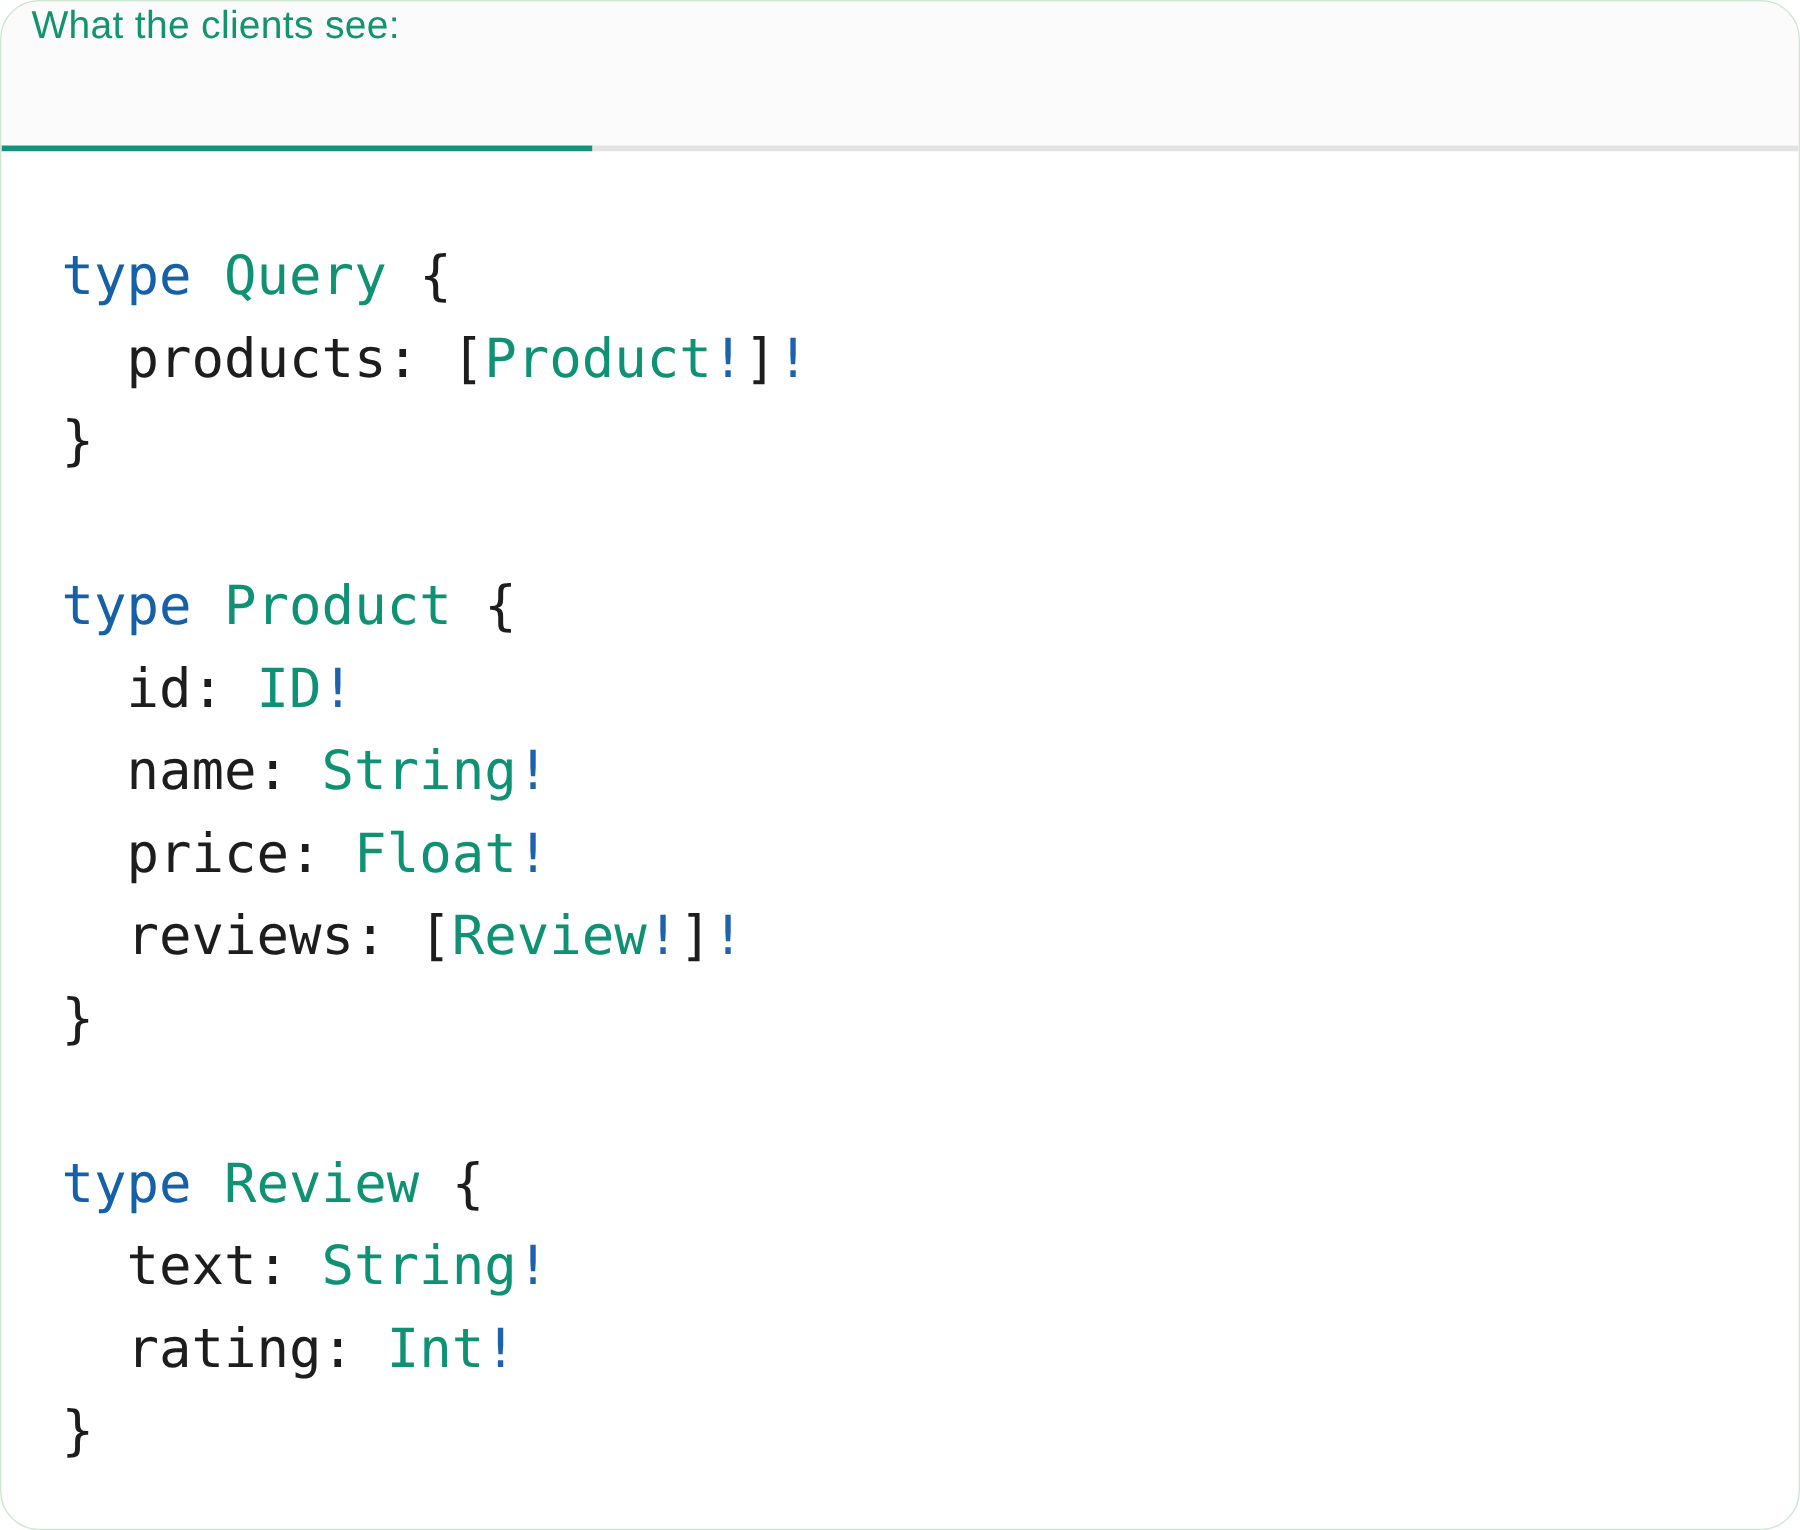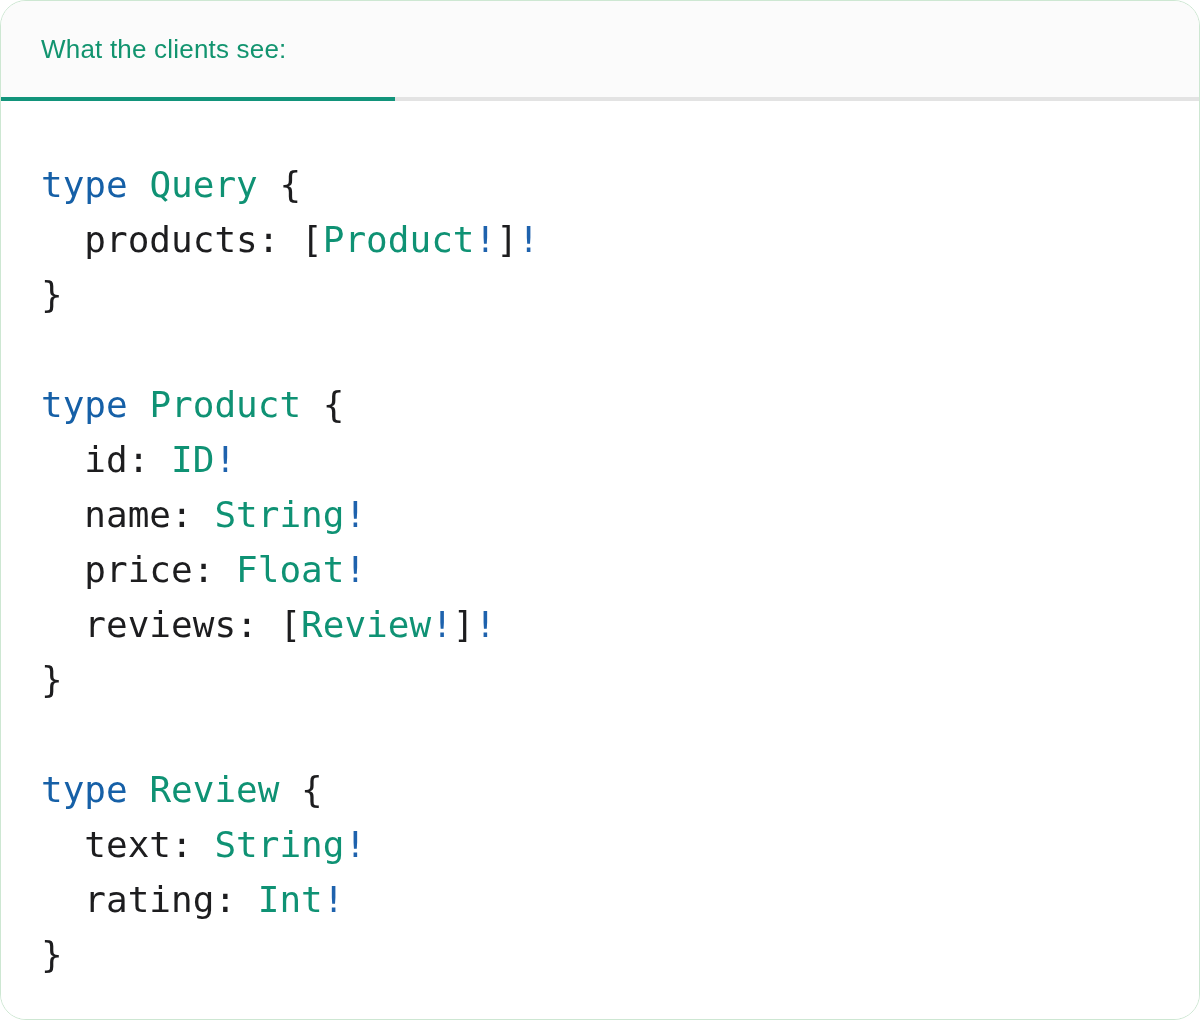--- a/index.html
+++ b/index.html
@@ -14,22 +14,22 @@
     border-radius: 26px;
     background: var(--c-background, #ffffff);
     overflow: hidden;
     display: flex;
     flex-direction: column;
   }
   .tab-bar {
     height: 96px;
     background: var(--c-header_bg, #fbfbfb);
     display: flex;
-    align-items: center;
-    padding-left: 40px;
+    align-items: flex-start;
+    padding-left: 20px;
     flex: 0 0 auto;
   }
   .tab-label {
     font-size: 26px;
     font-weight: 500;
     letter-spacing: 0.2px;
     color: var(--c-accent, #12946f);
     cursor: pointer;
   }
   .tab-rule {

